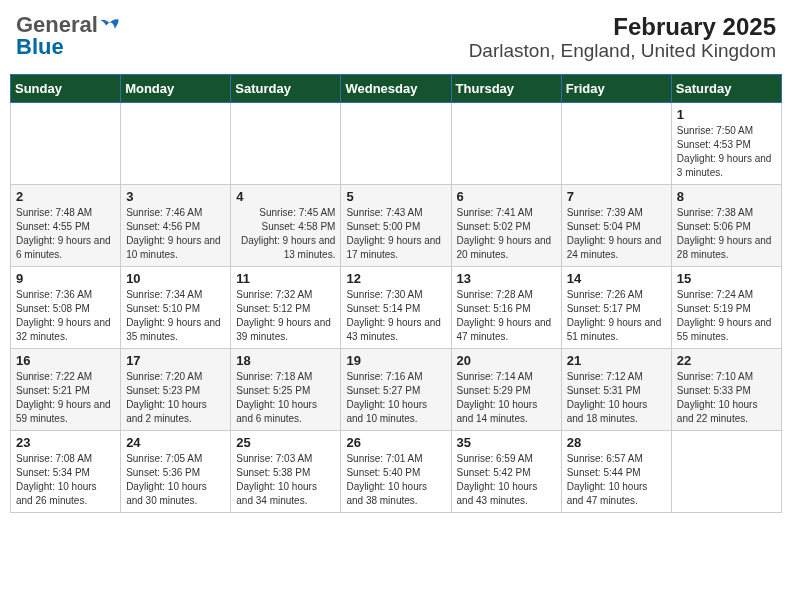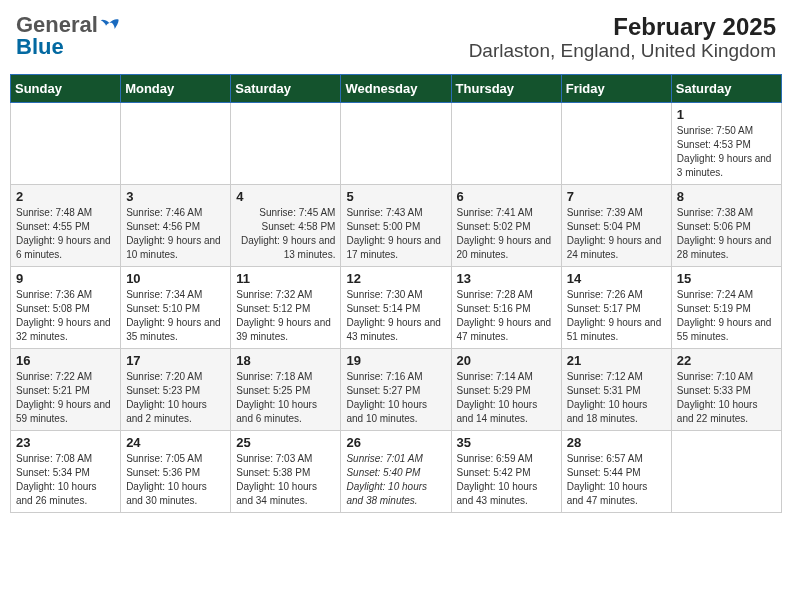--- a/index.html
+++ b/index.html
@@ -284,21 +284,21 @@
 Daylight: 10 hours and 30 minutes.</div>
         </td>
         <td>
           <span class="day-number">25</span>
           <div class="day-info" style="white-space: pre-line;">Sunrise: 7:03 AM
 Sunset: 5:38 PM
 Daylight: 10 hours and 34 minutes.</div>
         </td>
         <td>
           <span class="day-number">26</span>
-          <div class="day-info" style="white-space: pre-line; font-style: italic;">Sunrise: 7:01 AM
+          <div class="day-info" style="white-space: pre-line;">Sunrise: 7:01 AM
 Sunset: 5:40 PM
 Daylight: 10 hours and 38 minutes.</div>
         </td>
         <td>
           <span class="day-number">35</span>
           <div class="day-info" style="white-space: pre-line;">Sunrise: 6:59 AM
 Sunset: 5:42 PM
 Daylight: 10 hours and 43 minutes.</div>
         </td>
         <td>

